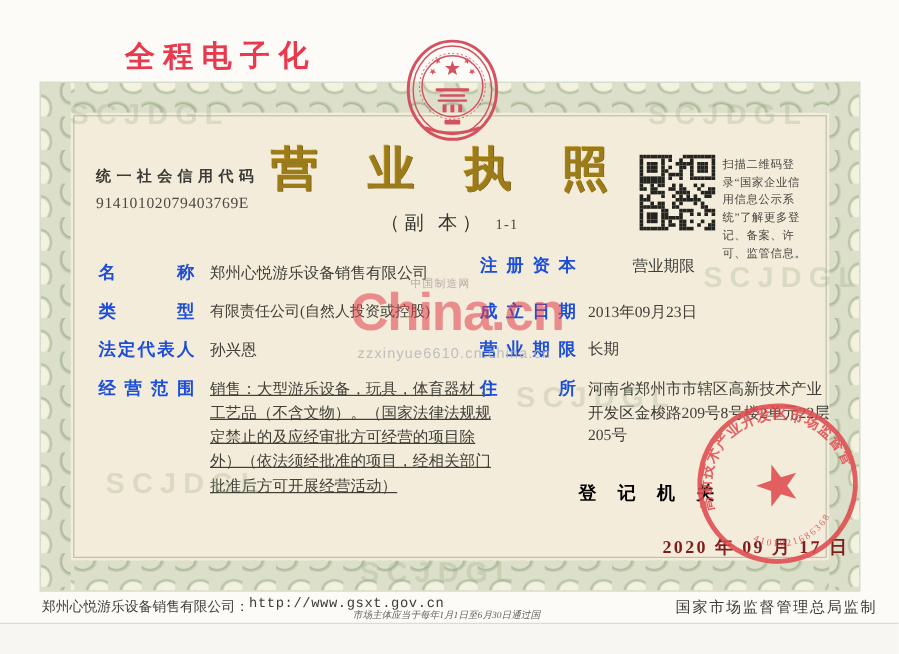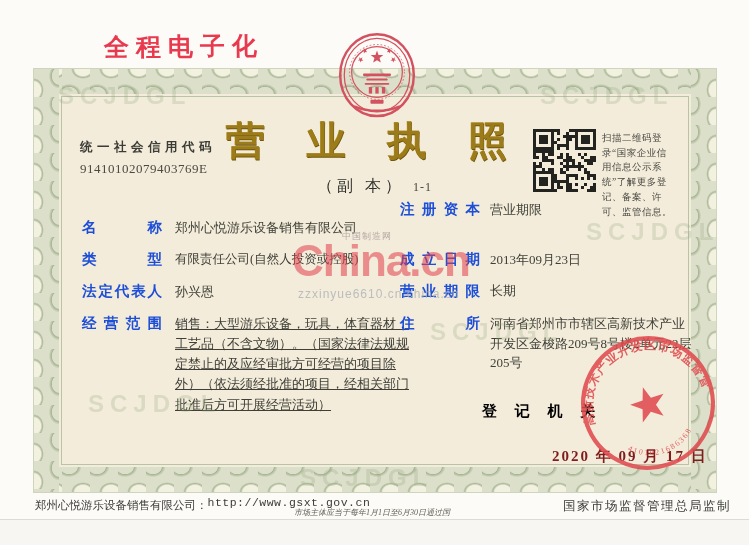--- a/index.html
+++ b/index.html
@@ -58,21 +58,21 @@
   
   .frow { position:absolute; display:flex; }
   .flabel { display:inline-block; width:80px; font-size:14.5px; font-weight:600; color:#1d4ed8;
     text-align:justify; text-align-last:justify; flex:none; }
   .fvalue { font-size:13px; color:#3f3f38; line-height:1.55; }
   .col-l .flabel { margin-right:3px; }
   .row-name   { left:82px; top:218px; } .row-name .fvalue   { width:240px; }
   .row-type   { left:82px; top:250px; } .row-type .fvalue   { width:240px; font-size:12.5px; }
   .row-legal  { left:82px; top:282px; } .row-legal .fvalue  { width:240px; }
   .row-scope  { left:82px; top:314px; } .row-scope .fvalue  { width:236px;text-decoration:underline; }
-  .row-cap    { left:400px; top:200px; } .row-cap .fvalue   { width:210px; }
+  .row-cap    { left:400px; top:212px;gap:37px; } .row-cap .fvalue   { width:210px; }
   .row-date   { left:400px; top:250px; } .row-date .fvalue  { width:210px; }
   .row-term   { left:400px; top:282px; } .row-term .fvalue  { width:210px;font-family:Liberation Mono, monospace; }
   .row-addr   { left:400px; top:314px; } .row-addr .fvalue  { width:206px; line-height:1.5; }
   .fvalue.gap { margin-left:10px; }
 
   
   .reg-authority { position:absolute; left:482px; top:402px; font-size:15px; font-weight:600;
     letter-spacing:7px; color:#000000; }
   .issue-date { position:absolute; left:552px; top:447px; font-size:15px; font-weight:600;
     letter-spacing:2px; color:#7f1d1d; }

